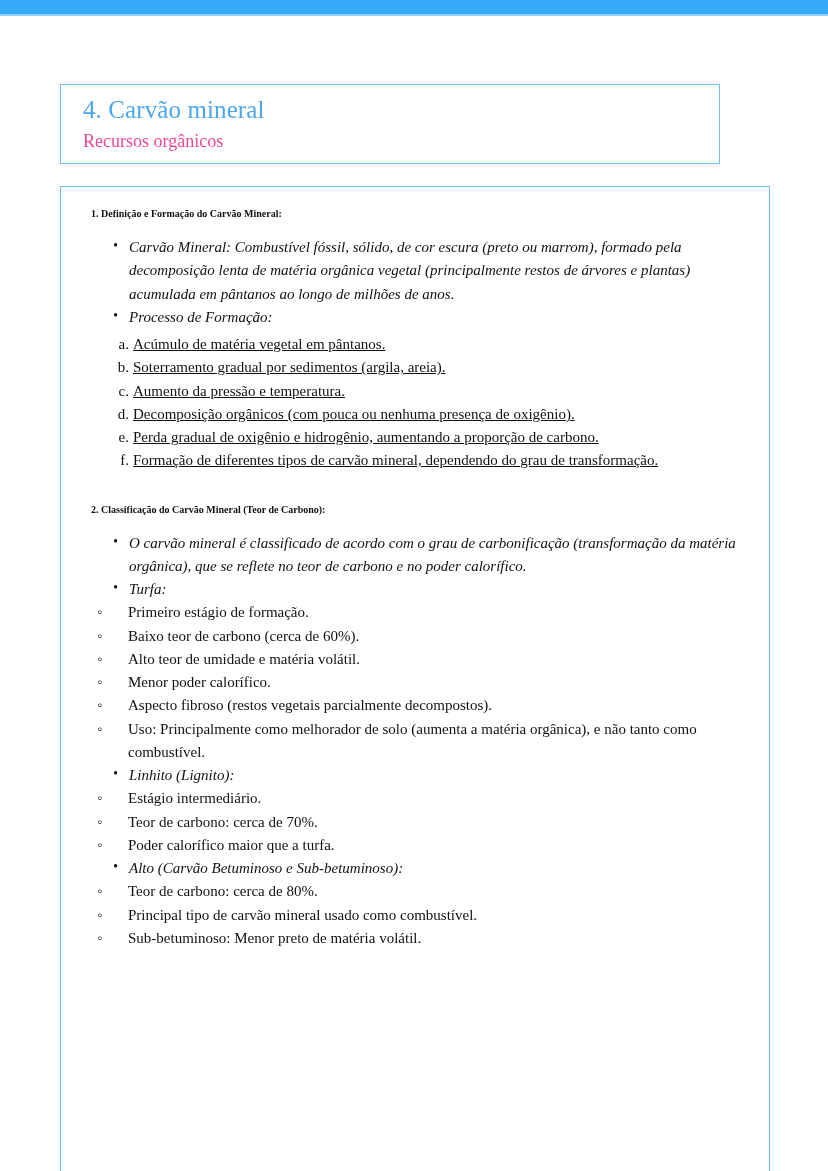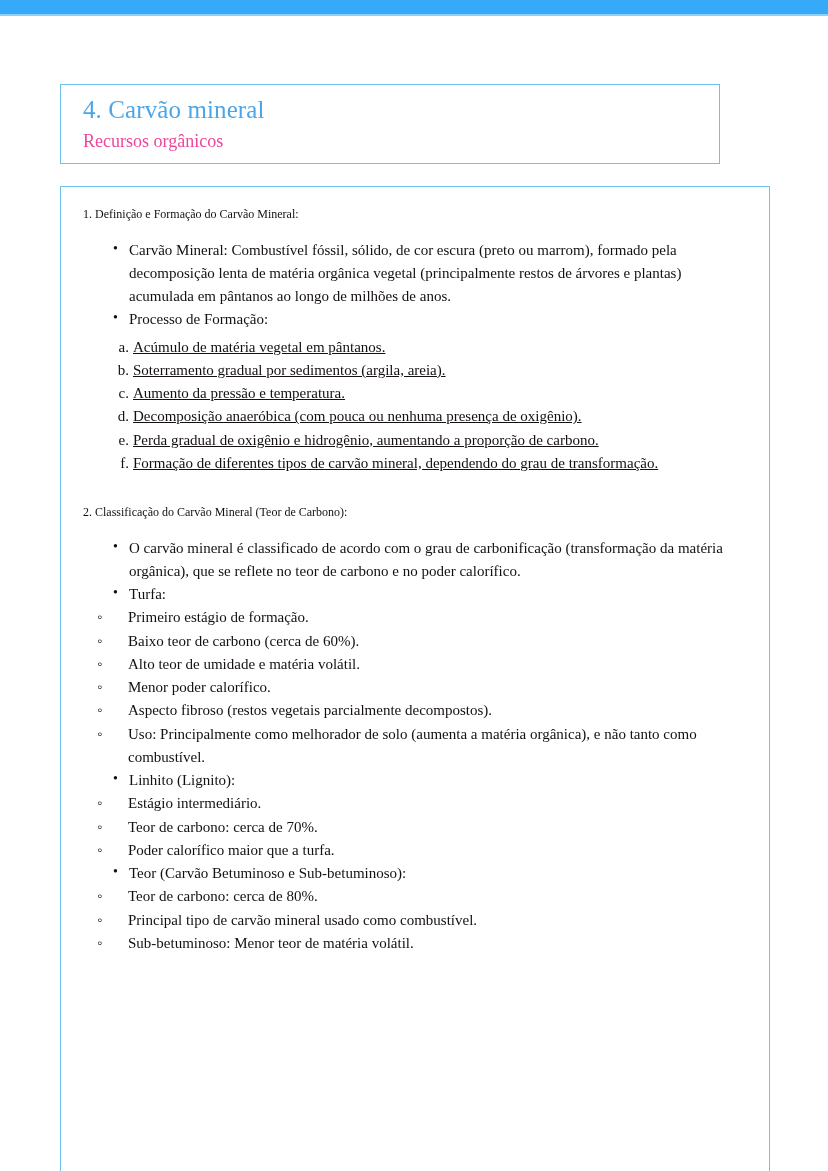--- a/index.html
+++ b/index.html
@@ -82,42 +82,43 @@
     border: 1px solid #6ec1ec;
     border-bottom: none;
     background: #ffffff;
   }
   .body-card-inner {
     padding: 20px 20px 0 22px;
   }
 
   
   .section-heading {
-    font-size: 12px;
-    font-weight: normal;
+    font-size: 10px;
+    font-weight: bold;
     line-height: 1.3;
-    margin: 0 0 16px 0;
+    margin: 0 0 16px 8px;
     color: #14100f;
   }
   .section-heading.second {
     margin-top: 30px;
   }
 
   
   ul.level1 {
     margin: 0;
     padding: 0 0 0 30px;
     list-style: none;
   }
   ul.level1 > li {
     position: relative;
     font-size: 15px;
     line-height: 1.55;
     margin: 0 0 0 0;
     padding-left: 16px;
+    font-style: italic;
   }
   ul.level1 > li::before {
     content: "\2022";
     position: absolute;
     left: 0;
     top: -1px;
     font-size: 14px;
     line-height: 1.6;
     color: #14100f;
   }
@@ -188,21 +189,21 @@
 
       <ul class="level1">
         <li>Carvão Mineral: Combustível fóssil, sólido, de cor escura (preto ou marrom), formado pela decomposição lenta de matéria orgânica vegetal (principalmente restos de árvores e plantas) acumulada em pântanos ao longo de milhões de anos.</li>
         <li>Processo de Formação:</li>
       </ul>
 
       <ol class="alpha">
         <li>Acúmulo de matéria vegetal em pântanos.</li>
         <li>Soterramento gradual por sedimentos (argila, areia).</li>
         <li>Aumento da pressão e temperatura.</li>
-        <li>Decomposição anaeróbica (com pouca ou nenhuma presença de oxigênio).</li>
+        <li>Decomposição orgânicos (com pouca ou nenhuma presença de oxigênio).</li>
         <li>Perda gradual de oxigênio e hidrogênio, aumentando a proporção de carbono.</li>
         <li>Formação de diferentes tipos de carvão mineral, dependendo do grau de transformação.</li>
       </ol>
 
       <div class="section-heading second">2. Classificação do Carvão Mineral (Teor de Carbono):</div>
 
       <ul class="level1">
         <li>O carvão mineral é classificado de acordo com o grau de carbonificação (transformação da matéria orgânica), que se reflete no teor de carbono e no poder calorífico.</li>
         <li>Turfa:</li>
       </ul>
@@ -218,24 +219,24 @@
       <ul class="level1">
         <li>Linhito (Lignito):</li>
       </ul>
       <ul class="level2">
         <li>Estágio intermediário.</li>
         <li>Teor de carbono: cerca de 70%.</li>
         <li>Poder calorífico maior que a turfa.</li>
       </ul>
 
       <ul class="level1">
-        <li>Teor (Carvão Betuminoso e Sub-betuminoso):</li>
+        <li>Alto (Carvão Betuminoso e Sub-betuminoso):</li>
       </ul>
       <ul class="level2">
         <li>Teor de carbono: cerca de 80%.</li>
         <li>Principal tipo de carvão mineral usado como combustível.</li>
-        <li>Sub-betuminoso: Menor teor de matéria volátil.</li>
+        <li>Sub-betuminoso: Menor preto de matéria volátil.</li>
       </ul>
 
     </div>
   </div>
 
 </div>
 
 </body></html>

